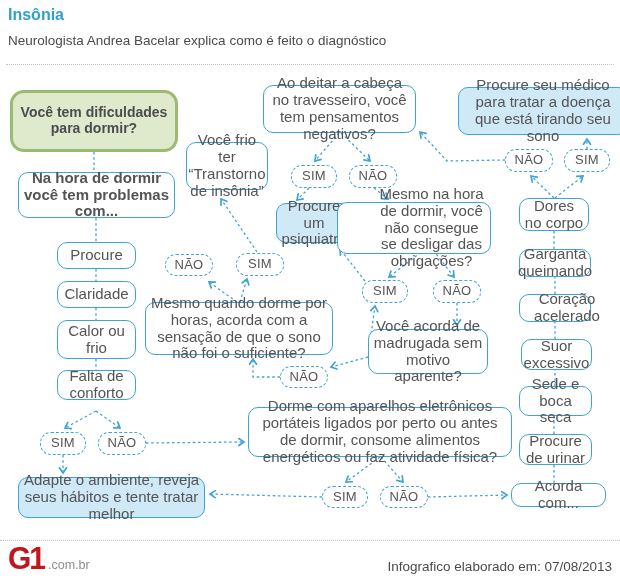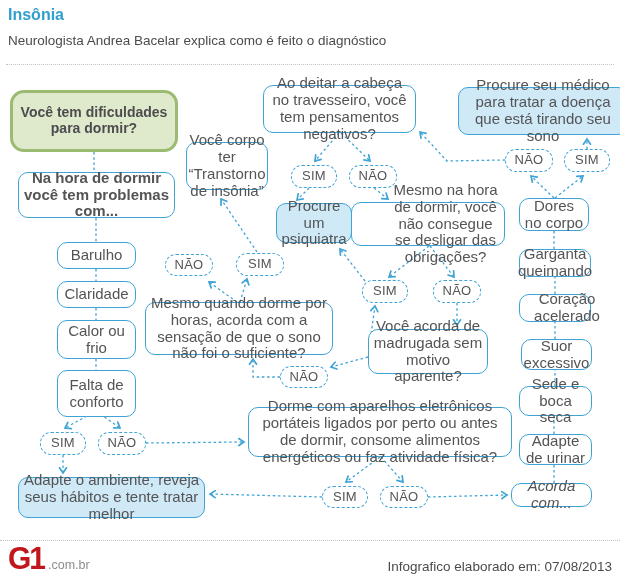--- a/index.html
+++ b/index.html
@@ -77,45 +77,45 @@
       <path d="M368,357 L331,367" marker-end="url(#arw)"></path>
       <path d="M280,377 L253,377 L253,359" marker-end="url(#arw)"></path>
       <path d="M237,302 L209,282" marker-end="url(#arw)"></path>
       <path d="M240,302 L247,279" marker-end="url(#arw)"></path>
       <path d="M257,252 L221,199" marker-end="url(#arw)"></path>
     </g>
   </svg>
 
   <div class="node start" style="left:10px;top:90px;width:168px;height:62px;">Você tem dificuldades para dormir?</div>
   <div class="node" style="left:18px;top:172px;width:157px;height:46px;font-weight:bold;">Na hora de dormir você tem problemas com...</div>
-  <div class="node" style="left:57px;top:242px;width:79px;height:27px;">Barulho</div>
+  <div class="node" style="left:57px;top:242px;width:79px;height:27px;">Procure</div>
   <div class="node" style="left:57px;top:281px;width:79px;height:27px;">Claridade</div>
   <div class="node" style="left:57px;top:320px;width:79px;height:39px;">Calor ou frio</div>
-  <div class="node" style="left:57px;top:370px;width:79px;height:47px;">Falta de conforto</div>
+  <div class="node" style="left:57px;top:370px;width:79px;height:30px;">Falta de conforto</div>
   <div class="node ans" style="left:40px;top:432px;width:46px;height:23px;">SIM</div>
   <div class="node ans" style="left:98px;top:432px;width:48px;height:23px;">NÃO</div>
   <div class="node fill" style="left:18px;top:477px;width:187px;height:41px;">Adapte o ambiente, reveja seus hábitos e tente tratar melhor</div>
 
   <div class="node" style="left:263px;top:85px;width:153px;height:48px;">Ao deitar a cabeça no travesseiro, você tem pensamentos negativos?</div>
   <div class="node fill" style="left:458px;top:87px;width:170px;height:48px;">Procure seu médico para tratar a doença que está tirando seu sono</div>
-  <div class="node" style="left:186px;top:142px;width:82px;height:48px;">Você corpo ter “Transtorno de insônia”</div>
+  <div class="node" style="left:186px;top:142px;width:82px;height:48px;">Você frio ter “Transtorno de insônia”</div>
   <div class="node ans" style="left:291px;top:165px;width:46px;height:23px;">SIM</div>
   <div class="node ans" style="left:349px;top:165px;width:48px;height:23px;">NÃO</div>
   <div class="node fill" style="left:276px;top:203px;width:76px;height:40px;">Procure um psiquiatra</div>
-  <div class="node" style="left:351px;top:202px;width:154px;height:44px;padding-left:39px;">Mesmo na hora de dormir, você não consegue se desligar das obrigações?</div>
+  <div class="node" style="left:337px;top:202px;width:154px;height:52px;padding-left:39px;">Mesmo na hora de dormir, você não consegue se desligar das obrigações?</div>
 
   <div class="node ans" style="left:505px;top:149px;width:48px;height:23px;">NÃO</div>
   <div class="node ans" style="left:564px;top:149px;width:46px;height:23px;">SIM</div>
   <div class="node" style="left:519px;top:198px;width:70px;height:33px;">Dores no corpo</div>
   <div class="node" style="left:519px;top:249px;width:72px;height:28px;">Garganta queimando</div>
   <div class="node" style="left:519px;top:294px;width:72px;height:28px;padding-left:28px;">Coração acelerado</div>
   <div class="node" style="left:521px;top:339px;width:71px;height:31px;">Suor excessivo</div>
   <div class="node" style="left:519px;top:386px;width:73px;height:30px;">Sede e boca seca</div>
-  <div class="node" style="left:519px;top:434px;width:73px;height:31px;">Adapte de urinar</div>
-  <div class="node" style="left:511px;top:483px;width:81px;height:24px;font-style:italic;">Acorda com...</div>
+  <div class="node" style="left:519px;top:434px;width:73px;height:31px;">Procure de urinar</div>
+  <div class="node" style="left:511px;top:483px;width:95px;height:24px;">Acorda com...</div>
 
   <div class="node ans" style="left:165px;top:254px;width:48px;height:22px;">NÃO</div>
   <div class="node ans" style="left:236px;top:253px;width:48px;height:23px;">SIM</div>
   <div class="node" style="left:145px;top:302px;width:188px;height:53px;">Mesmo quando dorme por horas, acorda com a sensação de que o sono não foi o suficiente?</div>
   <div class="node ans" style="left:280px;top:366px;width:48px;height:22px;">NÃO</div>
   <div class="node ans" style="left:362px;top:280px;width:46px;height:23px;">SIM</div>
   <div class="node ans" style="left:433px;top:280px;width:48px;height:23px;">NÃO</div>
   <div class="node" style="left:368px;top:329px;width:120px;height:45px;">Você acorda de madrugada sem motivo aparente?</div>
 
   <div class="node" style="left:248px;top:407px;width:264px;height:50px;">Dorme com aparelhos eletrônicos portáteis ligados por perto ou antes de dormir, consome alimentos energéticos ou faz atividade física?</div>

